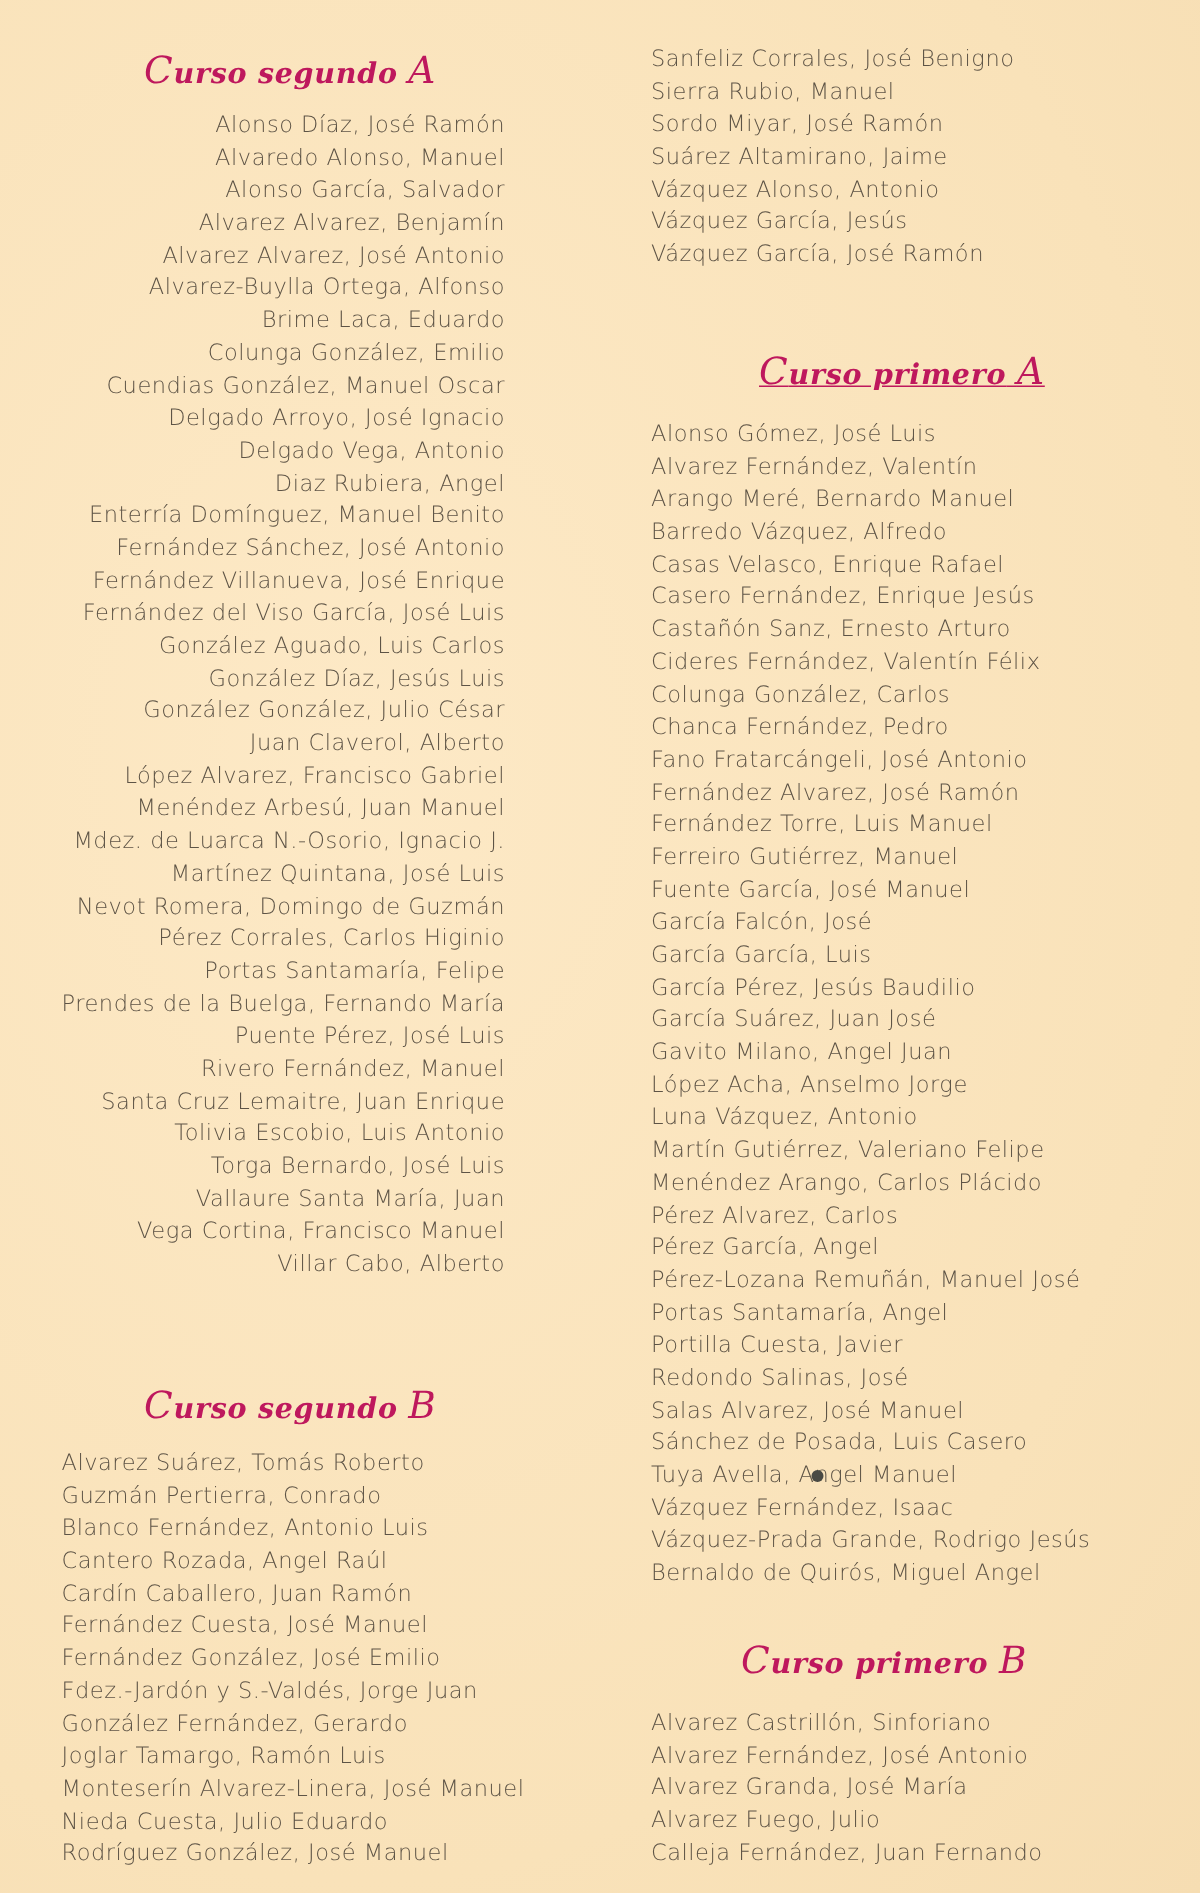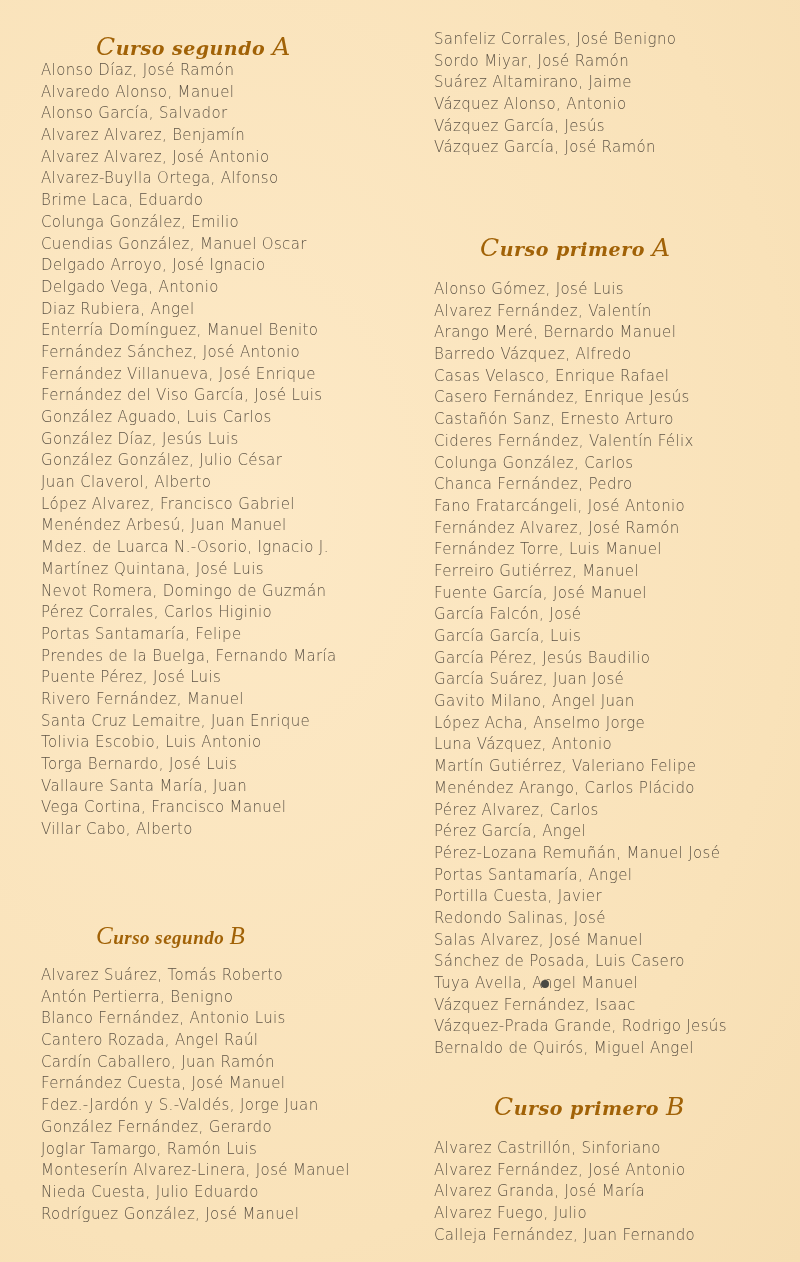--- a/index.html
+++ b/index.html
@@ -11,21 +11,21 @@
     font-family: "DejaVu Sans", sans-serif;
     position: relative;
   }
   .col { position: absolute; top: 0; }
   .col-left { left: 41px; width: 370px; }
   .col-right { left: 434px; width: 366px; }
   .section { position: absolute; left: 0; width: 100%; }
   .heading {
     font-family: "DejaVu Serif", serif;
     font-style: italic; font-weight: bold;
-    font-size: 19px; color: #a16207;
+    font-size: 19px; color: #be185d;
     letter-spacing: 0.5px;
     white-space: nowrap;
     position: absolute;
   }
   .heading .cap { font-size: 25px; font-weight: normal; font-style: italic; }
   ul.names { list-style: none; margin: 0; padding: 0; position: absolute; left: 0; }
   ul.names li {
     height: 21.7px; line-height: 21.7px;
     font-size: 15px; letter-spacing: 0.35px; white-space: nowrap;
     color: #5e5446;
@@ -37,21 +37,21 @@
 </head>
 <body>
 
 <div class="col col-left">
 
   <div class="section" style="top:0;">
     <div class="heading" style="left:55px; top:32px;">
       <span class="cap">C</span><span>urso segundo</span>
       <span class="cap">A</span>
     </div>
-    <ul class="names" id="list-s2a" style="top:60px;">
+    <ul class="names" id="list-s2a" style="top:73px;text-align:right;">
         <li>Alonso Díaz, José Ramón</li>
         <li>Alvaredo Alonso, Manuel</li>
         <li>Alonso García, Salvador</li>
         <li>Alvarez Alvarez, Benjamín</li>
         <li>Alvarez Alvarez, José Antonio</li>
         <li>Alvarez-Buylla Ortega, Alfonso</li>
         <li>Brime Laca, Eduardo</li>
         <li>Colunga González, Emilio</li>
         <li>Cuendias González, Manuel Oscar</li>
         <li>Delgado Arroyo, José Ignacio</li>
@@ -78,56 +78,58 @@
         <li>Santa Cruz Lemaitre, Juan Enrique</li>
         <li>Tolivia Escobio, Luis Antonio</li>
         <li>Torga Bernardo, José Luis</li>
         <li>Vallaure Santa María, Juan</li>
         <li>Vega Cortina, Francisco Manuel</li>
         <li>Villar Cabo, Alberto</li>
       </ul>
   </div>
 
   <div class="section" style="top:0;">
-    <div class="heading" style="left:55px; top:922px;font-family:Liberation Serif, serif;">
+    <div class="heading" style="left:55px; top:922px;">
       <span class="cap">C</span><span>urso segundo</span>
       <span class="cap">B</span>
     </div>
     <ul class="names" id="list-s2b" style="top:965px;">
         <li>Alvarez Suárez, Tomás Roberto</li>
-        <li>Antón Pertierra, Benigno</li>
+        <li>Guzmán Pertierra, Conrado</li>
         <li>Blanco Fernández, Antonio Luis</li>
         <li>Cantero Rozada, Angel Raúl</li>
         <li>Cardín Caballero, Juan Ramón</li>
         <li>Fernández Cuesta, José Manuel</li>
+        <li>Fernández González, José Emilio</li>
         <li>Fdez.-Jardón y S.-Valdés, Jorge Juan</li>
         <li>González Fernández, Gerardo</li>
         <li>Joglar Tamargo, Ramón Luis</li>
         <li>Monteserín Alvarez-Linera, José Manuel</li>
         <li>Nieda Cuesta, Julio Eduardo</li>
         <li>Rodríguez González, José Manuel</li>
       </ul>
   </div>
 </div>
 
 <div class="col col-right">
 
   <div class="section" style="top:0;">
     <ul class="names" id="list-s2b-cont" style="top:29px;">
         <li>Sanfeliz Corrales, José Benigno</li>
+        <li>Sierra Rubio, Manuel</li>
         <li>Sordo Miyar, José Ramón</li>
         <li>Suárez Altamirano, Jaime</li>
         <li>Vázquez Alonso, Antonio</li>
         <li>Vázquez García, Jesús</li>
         <li>Vázquez García, José Ramón</li>
       </ul>
   </div>
 
   <div class="section" style="top:0;">
-    <div class="heading" style="left:46px; top:233px;">
+    <div class="heading" style="left:72px; top:233px;text-decoration:underline;">
       <span class="cap">C</span><span>urso primero</span>
       <span class="cap">A</span>
     </div>
     <ul class="names" id="list-p1a" style="top:279px;">
         <li>Alonso Gómez, José Luis</li>
         <li>Alvarez Fernández, Valentín</li>
         <li>Arango Meré, Bernardo Manuel</li>
         <li>Barredo Vázquez, Alfredo</li>
         <li>Casas Velasco, Enrique Rafael</li>
         <li>Casero Fernández, Enrique Jesús</li>

